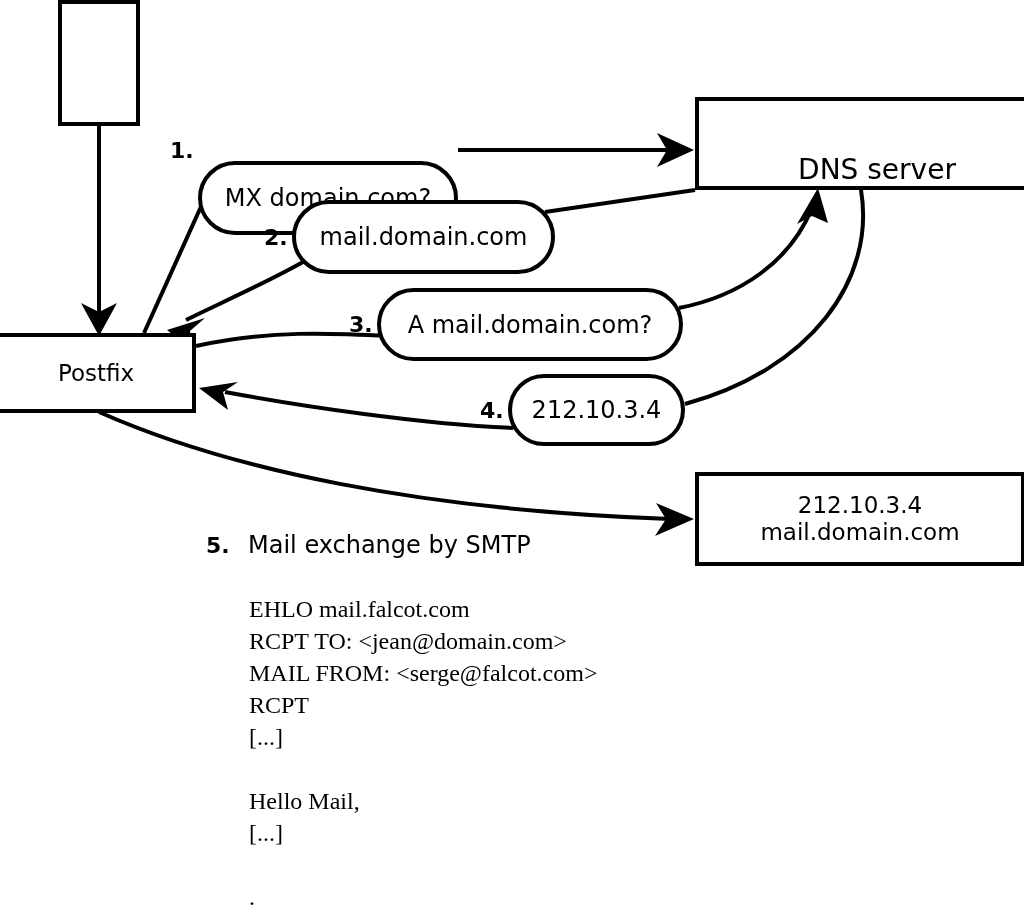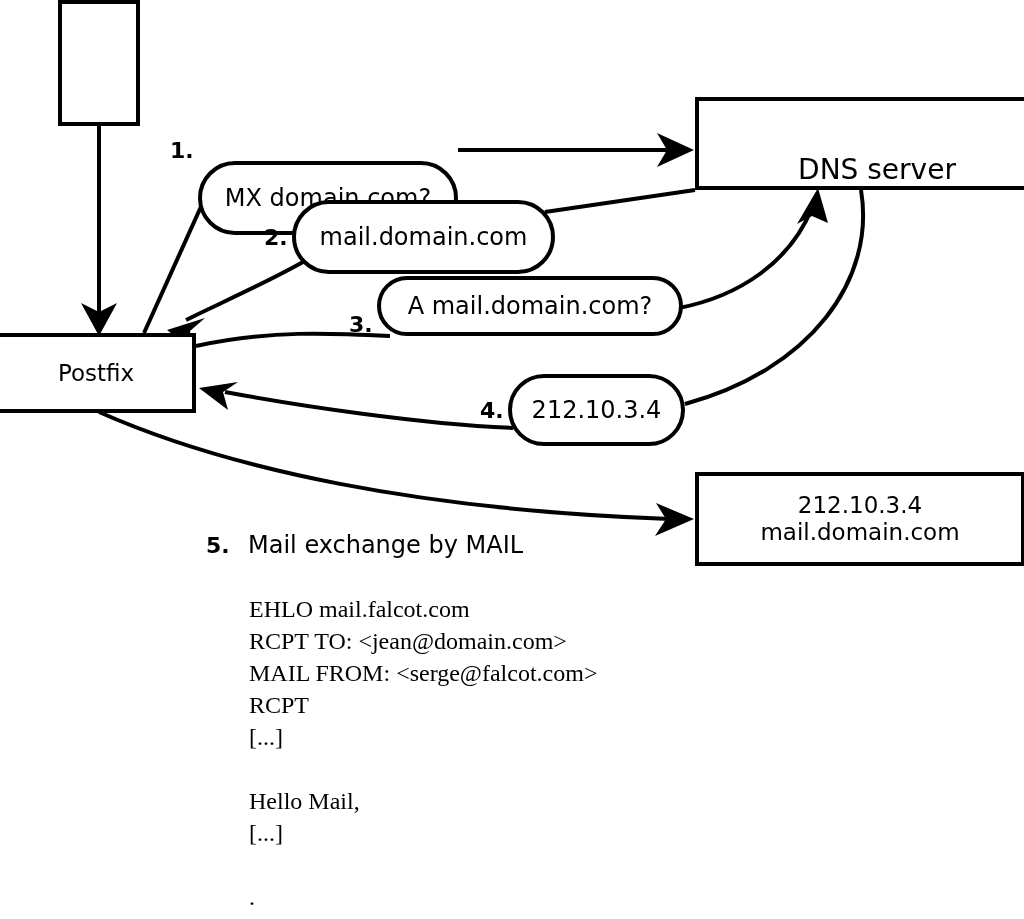--- a/index.html
+++ b/index.html
@@ -162,40 +162,40 @@
   </div>
 
   <div class="bubble" style="left:198px; top:113px; width:260px; height:74px; font-size:24px;margin-top:48px;">
     <span>MX domain.com?</span>
   </div>
 
   <div class="bubble" style="left:292px; top:200px; width:263px; height:74px; font-size:24px;">
     <span>mail.domain.com</span>
   </div>
 
-  <div class="bubble" style="left:377px; top:276px; width:306px; height:60px; font-size:24px;">
+  <div class="bubble" style="left:377px; top:288px; width:306px; height:73px; font-size:24px;">
     <span>A mail.domain.com?</span>
   </div>
 
   <div class="bubble" style="left:508px; top:374px; width:177px; height:72px; font-size:24px;">
     <span>212.10.3.4</span>
   </div>
 
   <div class="steplabel" style="left:170px; top:138px; font-size:22px;">1.</div>
 
   <div class="steplabel" style="left:264px; top:225px; font-size:22px;">2.</div>
 
   <div class="steplabel" style="left:349px; top:312px; font-size:22px;">3.</div>
 
   <div class="steplabel" style="left:480px; top:398px; font-size:22px;">4.</div>
 
 
   <div class="steplabel" style="left:206px; top:533px; font-size:22px;">5.</div>
 
-  <div class="freetext" style="left:248px; top:531px; font-size:24px;">Mail exchange by MAIL</div>
+  <div class="freetext" style="left:248px; top:531px; font-size:24px;">Mail exchange by SMTP</div>
 
   <div class="smtp-block" style="left:249px; top:597px; font-size:24px;">
     <span class="srow">EHLO mail.falcot.com</span>
     <span class="srow">RCPT TO: &lt;jean@domain.com&gt;</span>
     <span class="srow">MAIL FROM: &lt;serge@falcot.com&gt;</span>
     <span class="srow">RCPT</span>
     <span class="srow">[...]</span>
     <span class="srow blank"></span>
     <span class="srow">Hello Mail,</span>
     <span class="srow">[...]</span>

